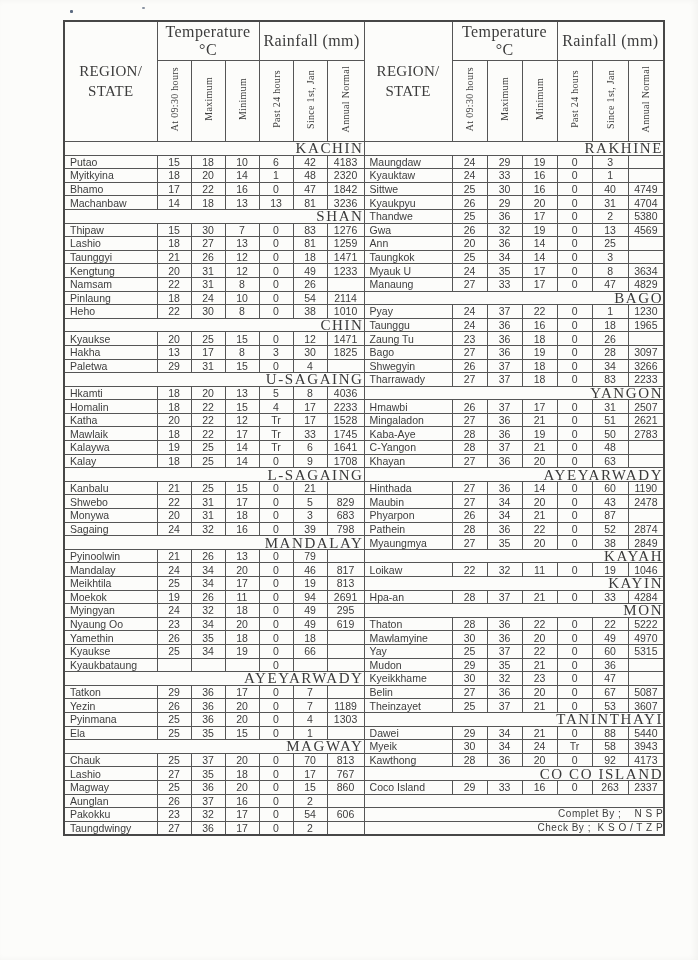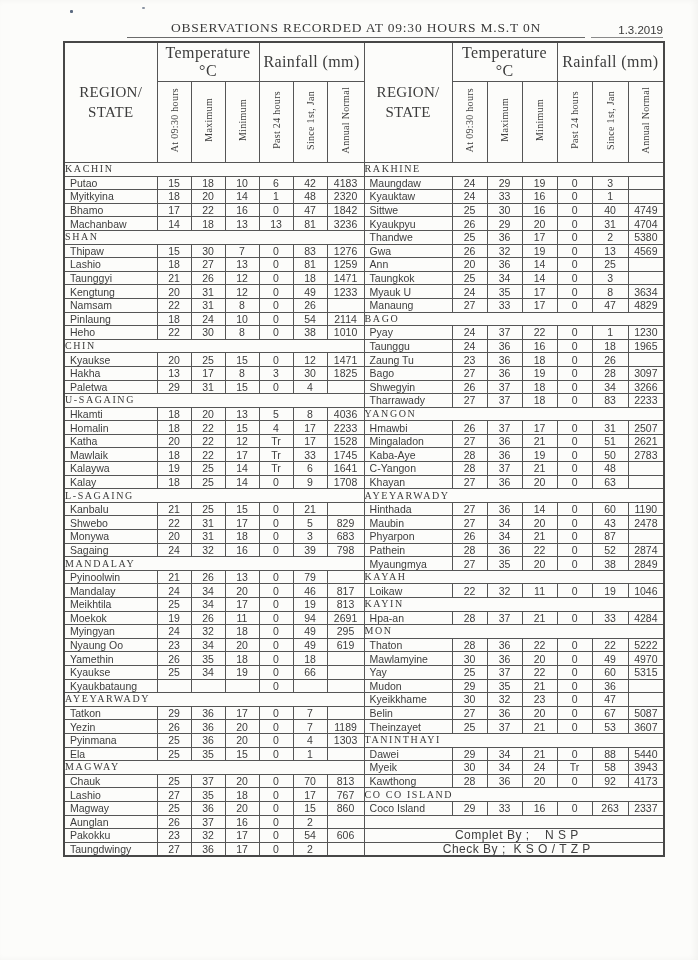--- a/index.html
+++ b/index.html
@@ -35,39 +35,35 @@
   .region-head{font-size:15px;white-space:pre-line;line-height:1.3;letter-spacing:0.3px;vertical-align:middle;}
   .vcell{height:80px;vertical-align:middle;text-align:center;padding:0;}
   .vtext{
     display:inline-block;writing-mode:vertical-rl;transform:rotate(180deg);
     font-size:10px;letter-spacing:0.3px;white-space:nowrap;color:#3c3c3c;
   }
   tbody td{height:12.6px;padding:0;font-size:10.5px;line-height:12px;color:#3d3d3d;}
   td.name-cell{text-align:left;padding-left:5px;font-family:"Liberation Sans",sans-serif;}
   td.num-cell{text-align:center;font-family:"Liberation Sans",sans-serif;}
   td.section-cell{
-    text-align:left;font-family:"Liberation Serif",serif;
-    font-size:10px;letter-spacing:1.6px;color:#3a3a3a;
+    text-align:right;font-family:"Liberation Serif",serif;
+    font-size:15px;letter-spacing:1.6px;color:#3a3a3a;
   }
   td.note-cell{
-    text-align:center;padding-left:6px;font-family:"Liberation Sans",sans-serif;
-    white-space:pre;font-size:12px;letter-spacing:0.5px;
+    text-align:right;padding-left:6px;font-family:"Liberation Sans",sans-serif;
+    white-space:pre;font-size:10px;letter-spacing:0.5px;
   }
 </style>
 </head>
 <body>
 
 <div class="sheet">
   <div class="speck speck1"></div>
   <div class="speck speck2"></div>
   <div class="content">
-    <div class="title-row">
-      <div class="title">OBSERVATIONS RECORDED AT 09:30 HOURS M.S.T 0N</div>
-      <div class="date">1.3.2019</div>
-    </div>
     <table class="obs">
       <colgroup>
         <col style="width:93px">
           <col style="width:34px">
           <col style="width:34px">
           <col style="width:34px">
         <col style="width:34px">
           <col style="width:34px">
           <col style="width:37px">
         <col style="width:88px">

